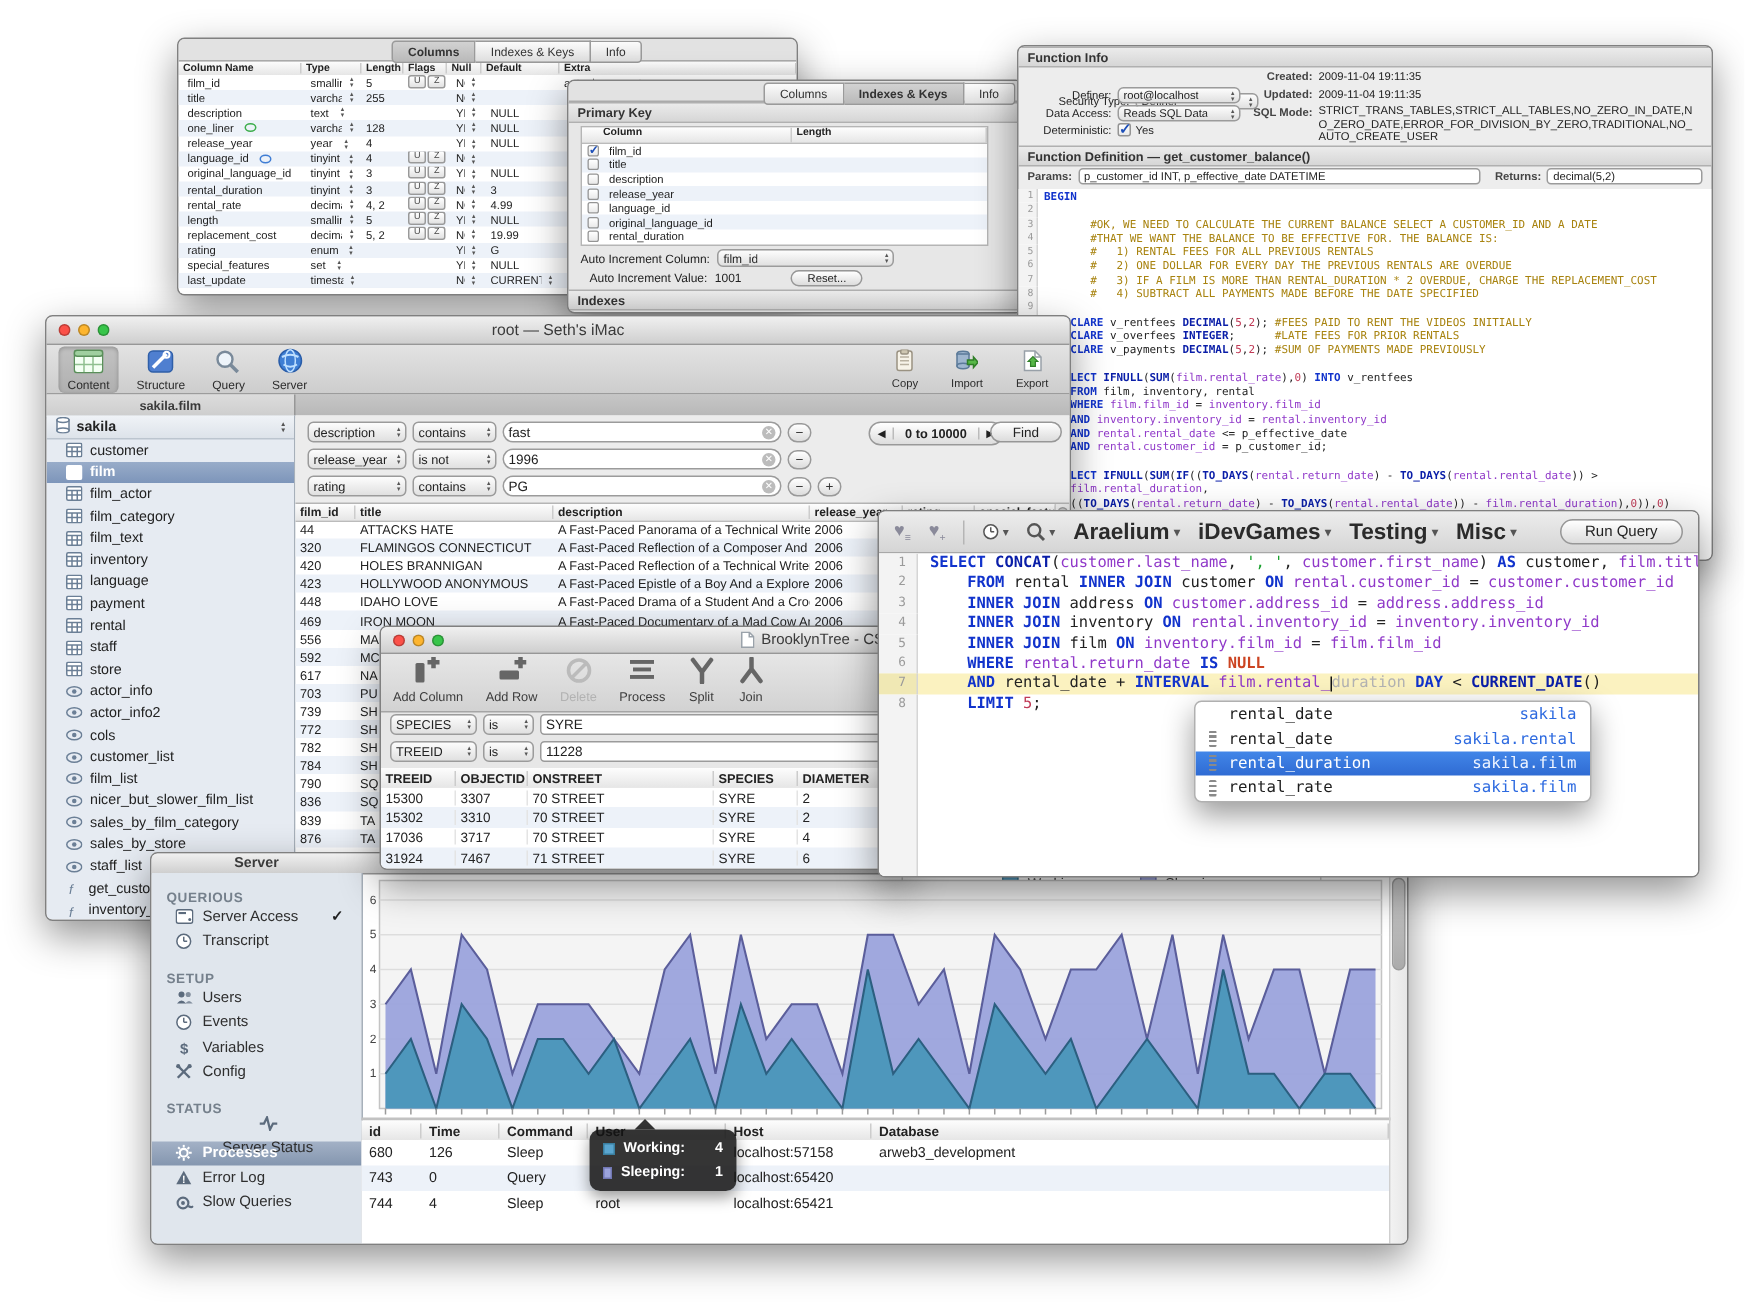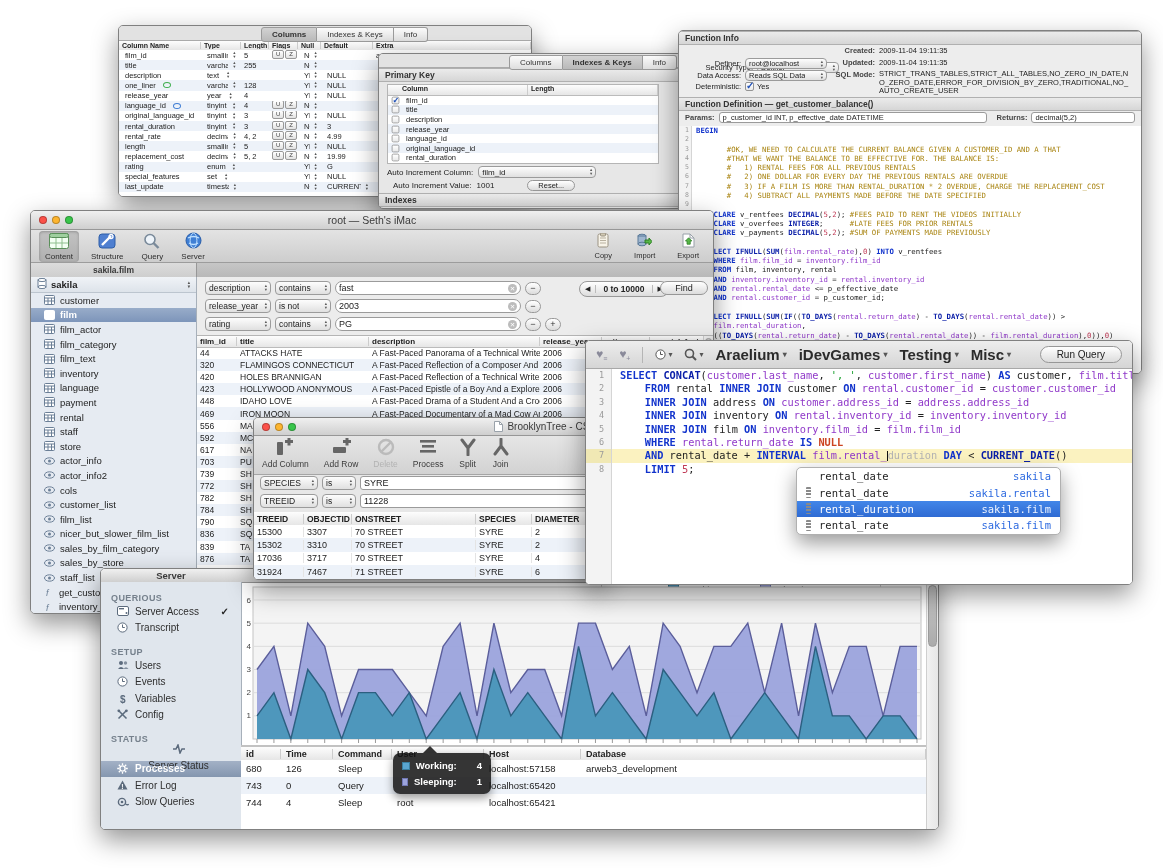--- a/index.html
+++ b/index.html
@@ -483,34 +483,34 @@
           <span>p_customer_id INT, p_effective_date DATETIME</span>
         </span>
         <span style="font-weight: bold; color: rgb(68, 68, 68); margin-left: 6px;">Returns:</span>
         <span class="minput" style="height: 11px; flex: 1 1 0%;">
           <span>decimal(5,2)</span>
         </span>
       </div>
       <div style="position: absolute; inset: 95px 0px 0px; background: rgb(255, 255, 255); overflow: hidden;">
         <div class="codeline" style="height: 9.3px; font-size: 7.3px; line-height: 9.3px;"><span class="gutcell" style="width: 13px; padding-right: 2px; font-size: 6.5px;">1</span><span style="padding-left: 4px;"><span class="c-kw">BEGIN</span></span></div>
         <div class="codeline" style="height: 9.3px; font-size: 7.3px; line-height: 9.3px;"><span class="gutcell" style="width: 13px; padding-right: 2px; font-size: 6.5px;">2</span><span style="padding-left: 4px;"></span></div>
-        <div class="codeline" style="height: 9.3px; font-size: 7.3px; line-height: 9.3px;"><span class="gutcell" style="width: 13px; padding-right: 2px; font-size: 6.5px;">3</span><span style="padding-left: 4px;">       <span class="c-com">#OK, WE NEED TO CALCULATE THE CURRENT BALANCE GIVEN A CUSTOMER_ID AND A THAT</span></span></div>
+        <div class="codeline" style="height: 9.3px; font-size: 7.3px; line-height: 9.3px;"><span class="gutcell" style="width: 13px; padding-right: 2px; font-size: 6.5px;">3</span><span style="padding-left: 4px;">       <span class="c-com">#OK, WE NEED TO CALCULATE THE CURRENT BALANCE SELECT A CUSTOMER_ID AND A DATE</span></span></div>
         <div class="codeline" style="height: 9.3px; font-size: 7.3px; line-height: 9.3px;"><span class="gutcell" style="width: 13px; padding-right: 2px; font-size: 6.5px;">4</span><span style="padding-left: 4px;">       <span class="c-com">#THAT WE WANT THE BALANCE TO BE EFFECTIVE FOR. THE BALANCE IS:</span></span></div>
         <div class="codeline" style="height: 9.3px; font-size: 7.3px; line-height: 9.3px;"><span class="gutcell" style="width: 13px; padding-right: 2px; font-size: 6.5px;">5</span><span style="padding-left: 4px;">       <span class="c-com">#   1) RENTAL FEES FOR ALL PREVIOUS RENTALS</span></span></div>
         <div class="codeline" style="height: 9.3px; font-size: 7.3px; line-height: 9.3px;"><span class="gutcell" style="width: 13px; padding-right: 2px; font-size: 6.5px;">6</span><span style="padding-left: 4px;">       <span class="c-com">#   2) ONE DOLLAR FOR EVERY DAY THE PREVIOUS RENTALS ARE OVERDUE</span></span></div>
         <div class="codeline" style="height: 9.3px; font-size: 7.3px; line-height: 9.3px;"><span class="gutcell" style="width: 13px; padding-right: 2px; font-size: 6.5px;">7</span><span style="padding-left: 4px;">       <span class="c-com">#   3) IF A FILM IS MORE THAN RENTAL_DURATION * 2 OVERDUE, CHARGE THE REPLACEMENT_COST</span></span></div>
         <div class="codeline" style="height: 9.3px; font-size: 7.3px; line-height: 9.3px;"><span class="gutcell" style="width: 13px; padding-right: 2px; font-size: 6.5px;">8</span><span style="padding-left: 4px;">       <span class="c-com">#   4) SUBTRACT ALL PAYMENTS MADE BEFORE THE DATE SPECIFIED</span></span></div>
         <div class="codeline" style="height: 9.3px; font-size: 7.3px; line-height: 9.3px;"><span class="gutcell" style="width: 13px; padding-right: 2px; font-size: 6.5px;">9</span><span style="padding-left: 4px;"></span></div>
         <div class="codeline" style="height: 9.3px; font-size: 7.3px; line-height: 9.3px;"><span class="gutcell" style="width: 13px; padding-right: 2px; font-size: 6.5px;">10</span><span style="padding-left: 4px;">  <span class="c-kw">DECLARE</span> v_rentfees <span class="c-fn">DECIMAL</span>(<span class="c-num">5</span>,<span class="c-num">2</span>); <span class="c-com">#FEES PAID TO RENT THE VIDEOS INITIALLY</span></span></div>
         <div class="codeline" style="height: 9.3px; font-size: 7.3px; line-height: 9.3px;"><span class="gutcell" style="width: 13px; padding-right: 2px; font-size: 6.5px;">11</span><span style="padding-left: 4px;">  <span class="c-kw">DECLARE</span> v_overfees <span class="c-fn">INTEGER</span>;      <span class="c-com">#LATE FEES FOR PRIOR RENTALS</span></span></div>
         <div class="codeline" style="height: 9.3px; font-size: 7.3px; line-height: 9.3px;"><span class="gutcell" style="width: 13px; padding-right: 2px; font-size: 6.5px;">12</span><span style="padding-left: 4px;">  <span class="c-kw">DECLARE</span> v_payments <span class="c-fn">DECIMAL</span>(<span class="c-num">5</span>,<span class="c-num">2</span>); <span class="c-com">#SUM OF PAYMENTS MADE PREVIOUSLY</span></span></div>
         <div class="codeline" style="height: 9.3px; font-size: 7.3px; line-height: 9.3px;"><span class="gutcell" style="width: 13px; padding-right: 2px; font-size: 6.5px;">13</span><span style="padding-left: 4px;"></span></div>
         <div class="codeline" style="height: 9.3px; font-size: 7.3px; line-height: 9.3px;"><span class="gutcell" style="width: 13px; padding-right: 2px; font-size: 6.5px;">14</span><span style="padding-left: 4px;">  <span class="c-kw">SELECT</span> <span class="c-fn">IFNULL</span>(<span class="c-fn">SUM</span>(<span class="c-id">film.rental_rate</span>),<span class="c-num">0</span>) <span class="c-kw">INTO</span> v_rentfees</span></div>
+        <div class="codeline" style="height: 9.3px; font-size: 7.3px; line-height: 9.3px;"><span class="gutcell" style="width: 13px; padding-right: 2px; font-size: 6.5px;">15</span><span style="padding-left: 4px;">    <span class="c-kw">FROM</span> film, inventory, rental</span></div>
         <div class="codeline" style="height: 9.3px; font-size: 7.3px; line-height: 9.3px;"><span class="gutcell" style="width: 13px; padding-right: 2px; font-size: 6.5px;">16</span><span style="padding-left: 4px;">    <span class="c-kw">WHERE</span> <span class="c-id">film.film_id</span> = <span class="c-id">inventory.film_id</span></span></div>
-        <div class="codeline" style="height: 9.3px; font-size: 7.3px; line-height: 9.3px;"><span class="gutcell" style="width: 13px; padding-right: 2px; font-size: 6.5px;">15</span><span style="padding-left: 4px;">    <span class="c-kw">FROM</span> film, inventory, rental</span></div>
         <div class="codeline" style="height: 9.3px; font-size: 7.3px; line-height: 9.3px;"><span class="gutcell" style="width: 13px; padding-right: 2px; font-size: 6.5px;">17</span><span style="padding-left: 4px;">    <span class="c-kw">AND</span> <span class="c-id">inventory.inventory_id</span> = <span class="c-id">rental.inventory_id</span></span></div>
         <div class="codeline" style="height: 9.3px; font-size: 7.3px; line-height: 9.3px;"><span class="gutcell" style="width: 13px; padding-right: 2px; font-size: 6.5px;">18</span><span style="padding-left: 4px;">    <span class="c-kw">AND</span> <span class="c-id">rental.rental_date</span> &lt;= p_effective_date</span></div>
         <div class="codeline" style="height: 9.3px; font-size: 7.3px; line-height: 9.3px;"><span class="gutcell" style="width: 13px; padding-right: 2px; font-size: 6.5px;">19</span><span style="padding-left: 4px;">    <span class="c-kw">AND</span> <span class="c-id">rental.customer_id</span> = p_customer_id;</span></div>
         <div class="codeline" style="height: 9.3px; font-size: 7.3px; line-height: 9.3px;"><span class="gutcell" style="width: 13px; padding-right: 2px; font-size: 6.5px;">20</span><span style="padding-left: 4px;"></span></div>
         <div class="codeline" style="height: 9.3px; font-size: 7.3px; line-height: 9.3px;"><span class="gutcell" style="width: 13px; padding-right: 2px; font-size: 6.5px;">21</span><span style="padding-left: 4px;">  <span class="c-kw">SELECT</span> <span class="c-fn">IFNULL</span>(<span class="c-fn">SUM</span>(<span class="c-fn">IF</span>((<span class="c-fn">TO_DAYS</span>(<span class="c-id">rental.return_date</span>) - <span class="c-fn">TO_DAYS</span>(<span class="c-id">rental.rental_date</span>)) &gt;</span></div>
         <div class="codeline" style="height: 9.3px; font-size: 7.3px; line-height: 9.3px;"><span class="gutcell" style="width: 13px; padding-right: 2px; font-size: 6.5px;">22</span><span style="padding-left: 4px;">    <span class="c-id">film.rental_duration</span>,</span></div>
         <div class="codeline" style="height: 9.3px; font-size: 7.3px; line-height: 9.3px;"><span class="gutcell" style="width: 13px; padding-right: 2px; font-size: 6.5px;">23</span><span style="padding-left: 4px;">    ((<span class="c-fn">TO_DAYS</span>(<span class="c-id">rental.return_date</span>) - <span class="c-fn">TO_DAYS</span>(<span class="c-id">rental.rental_date</span>)) - <span class="c-id">film.rental_duration</span>),<span class="c-num">0</span>)),<span class="c-num">0</span>)</span></div>
         <div class="codeline" style="height: 9.3px; font-size: 7.3px; line-height: 9.3px;"><span class="gutcell" style="width: 13px; padding-right: 2px; font-size: 6.5px;">24</span><span style="padding-left: 4px;">      <span class="c-kw">INTO</span> v_overfees</span></div>
         <div class="codeline" style="height: 9.3px; font-size: 7.3px; line-height: 9.3px;"><span class="gutcell" style="width: 13px; padding-right: 2px; font-size: 6.5px;">25</span><span style="padding-left: 4px;">    <span class="c-kw">FROM</span> rental, inventory, film</span></div>
         <div class="codeline" style="height: 9.3px; font-size: 7.3px; line-height: 9.3px;"><span class="gutcell" style="width: 13px; padding-right: 2px; font-size: 6.5px;">26</span><span style="padding-left: 4px;">    <span class="c-kw">WHERE</span> <span class="c-id">film.film_id</span> = <span class="c-id">inventory.film_id</span></span></div>
@@ -854,21 +854,21 @@
           <div style="position: absolute; left: 8px; top: 22px; display: flex; align-items: center; gap: 4px;">
             <span class="msel" style="width: 66px; height: 14px; font-size: 8.5px;">
               <span class="lbl">release_year</span>
               <span class="ud">▴<br>▾</span>
             </span>
             <span class="msel" style="width: 56px; height: 14px; font-size: 8.5px;">
               <span class="lbl">is not</span>
               <span class="ud">▴<br>▾</span>
             </span>
             <span class="minput" style="width: 186px; height: 14px; font-size: 9px; border-radius: 7px;">
-              <span>2003</span>
+              <span>1996</span>
               <span class="clr">✕</span>
             </span>
             <span class="rbtn" style="width: 16px; height: 13px; font-size: 9px; line-height: 11px;">−</span>
           </div>
           <div style="position: absolute; left: 8px; top: 40px; display: flex; align-items: center; gap: 4px;">
             <span class="msel" style="width: 66px; height: 14px; font-size: 8.5px;">
               <span class="lbl">rating</span>
               <span class="ud">▴<br>▾</span>
             </span>
             <span class="msel" style="width: 56px; height: 14px; font-size: 8.5px;">

